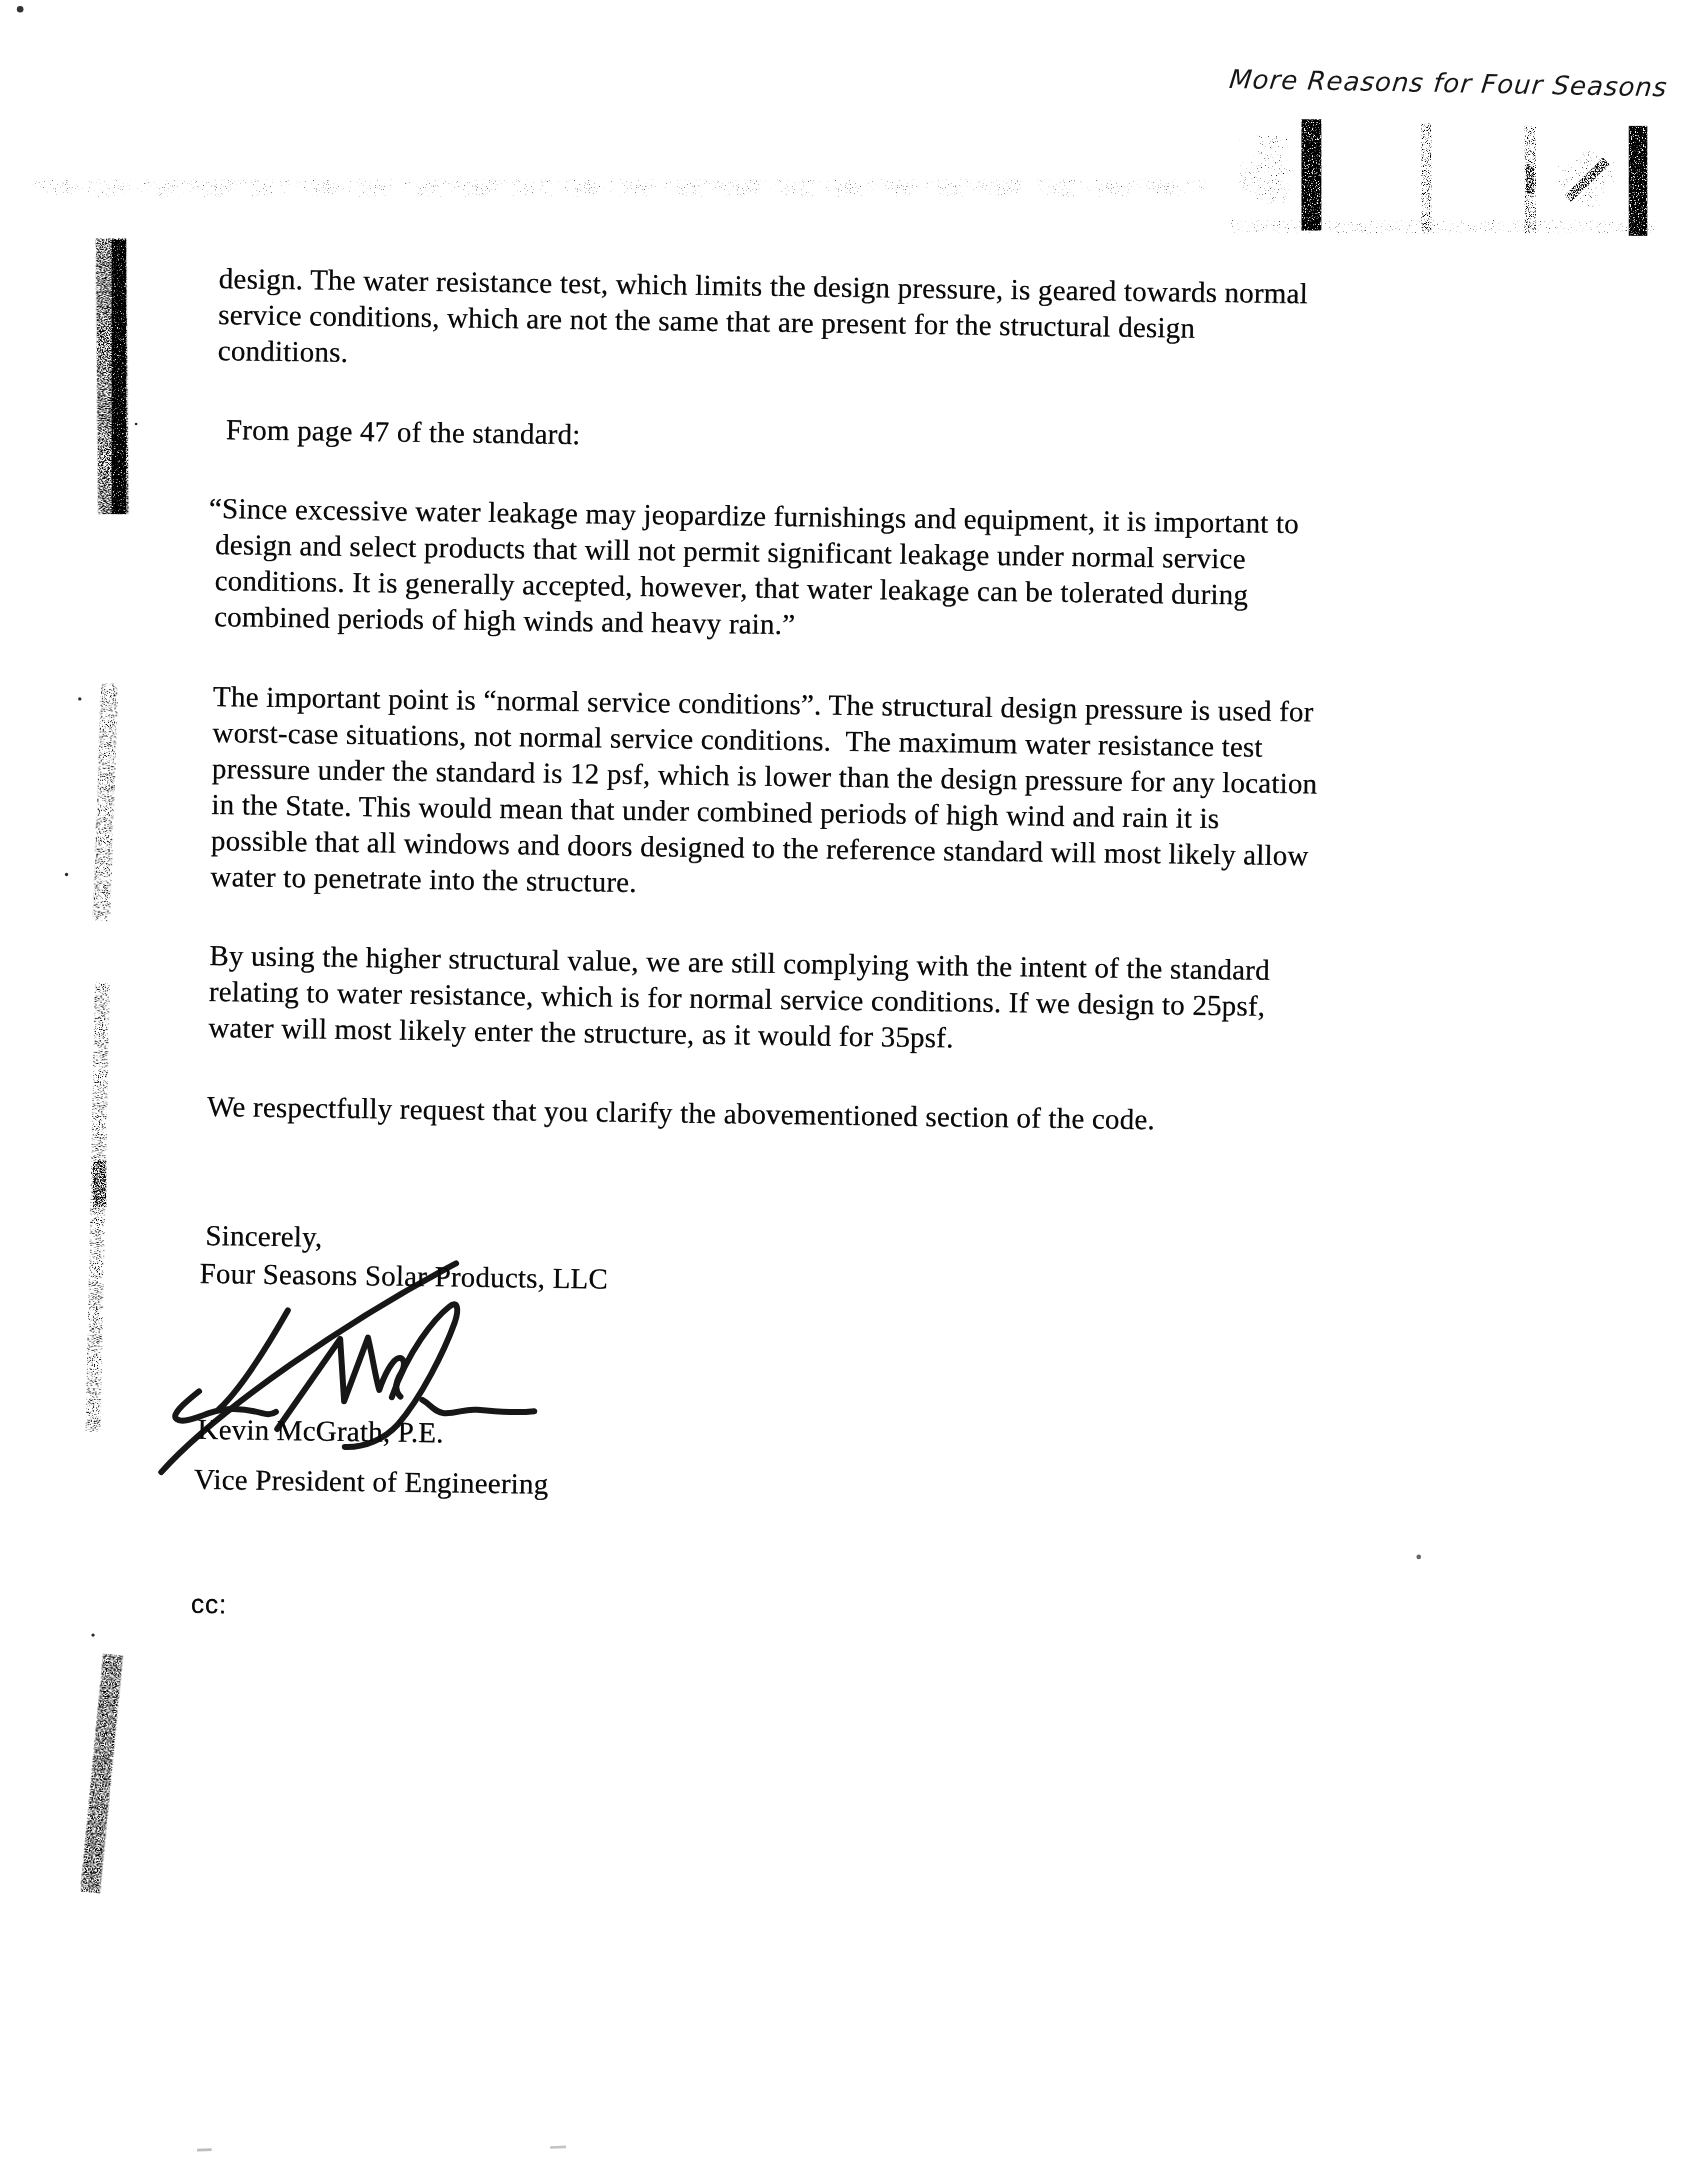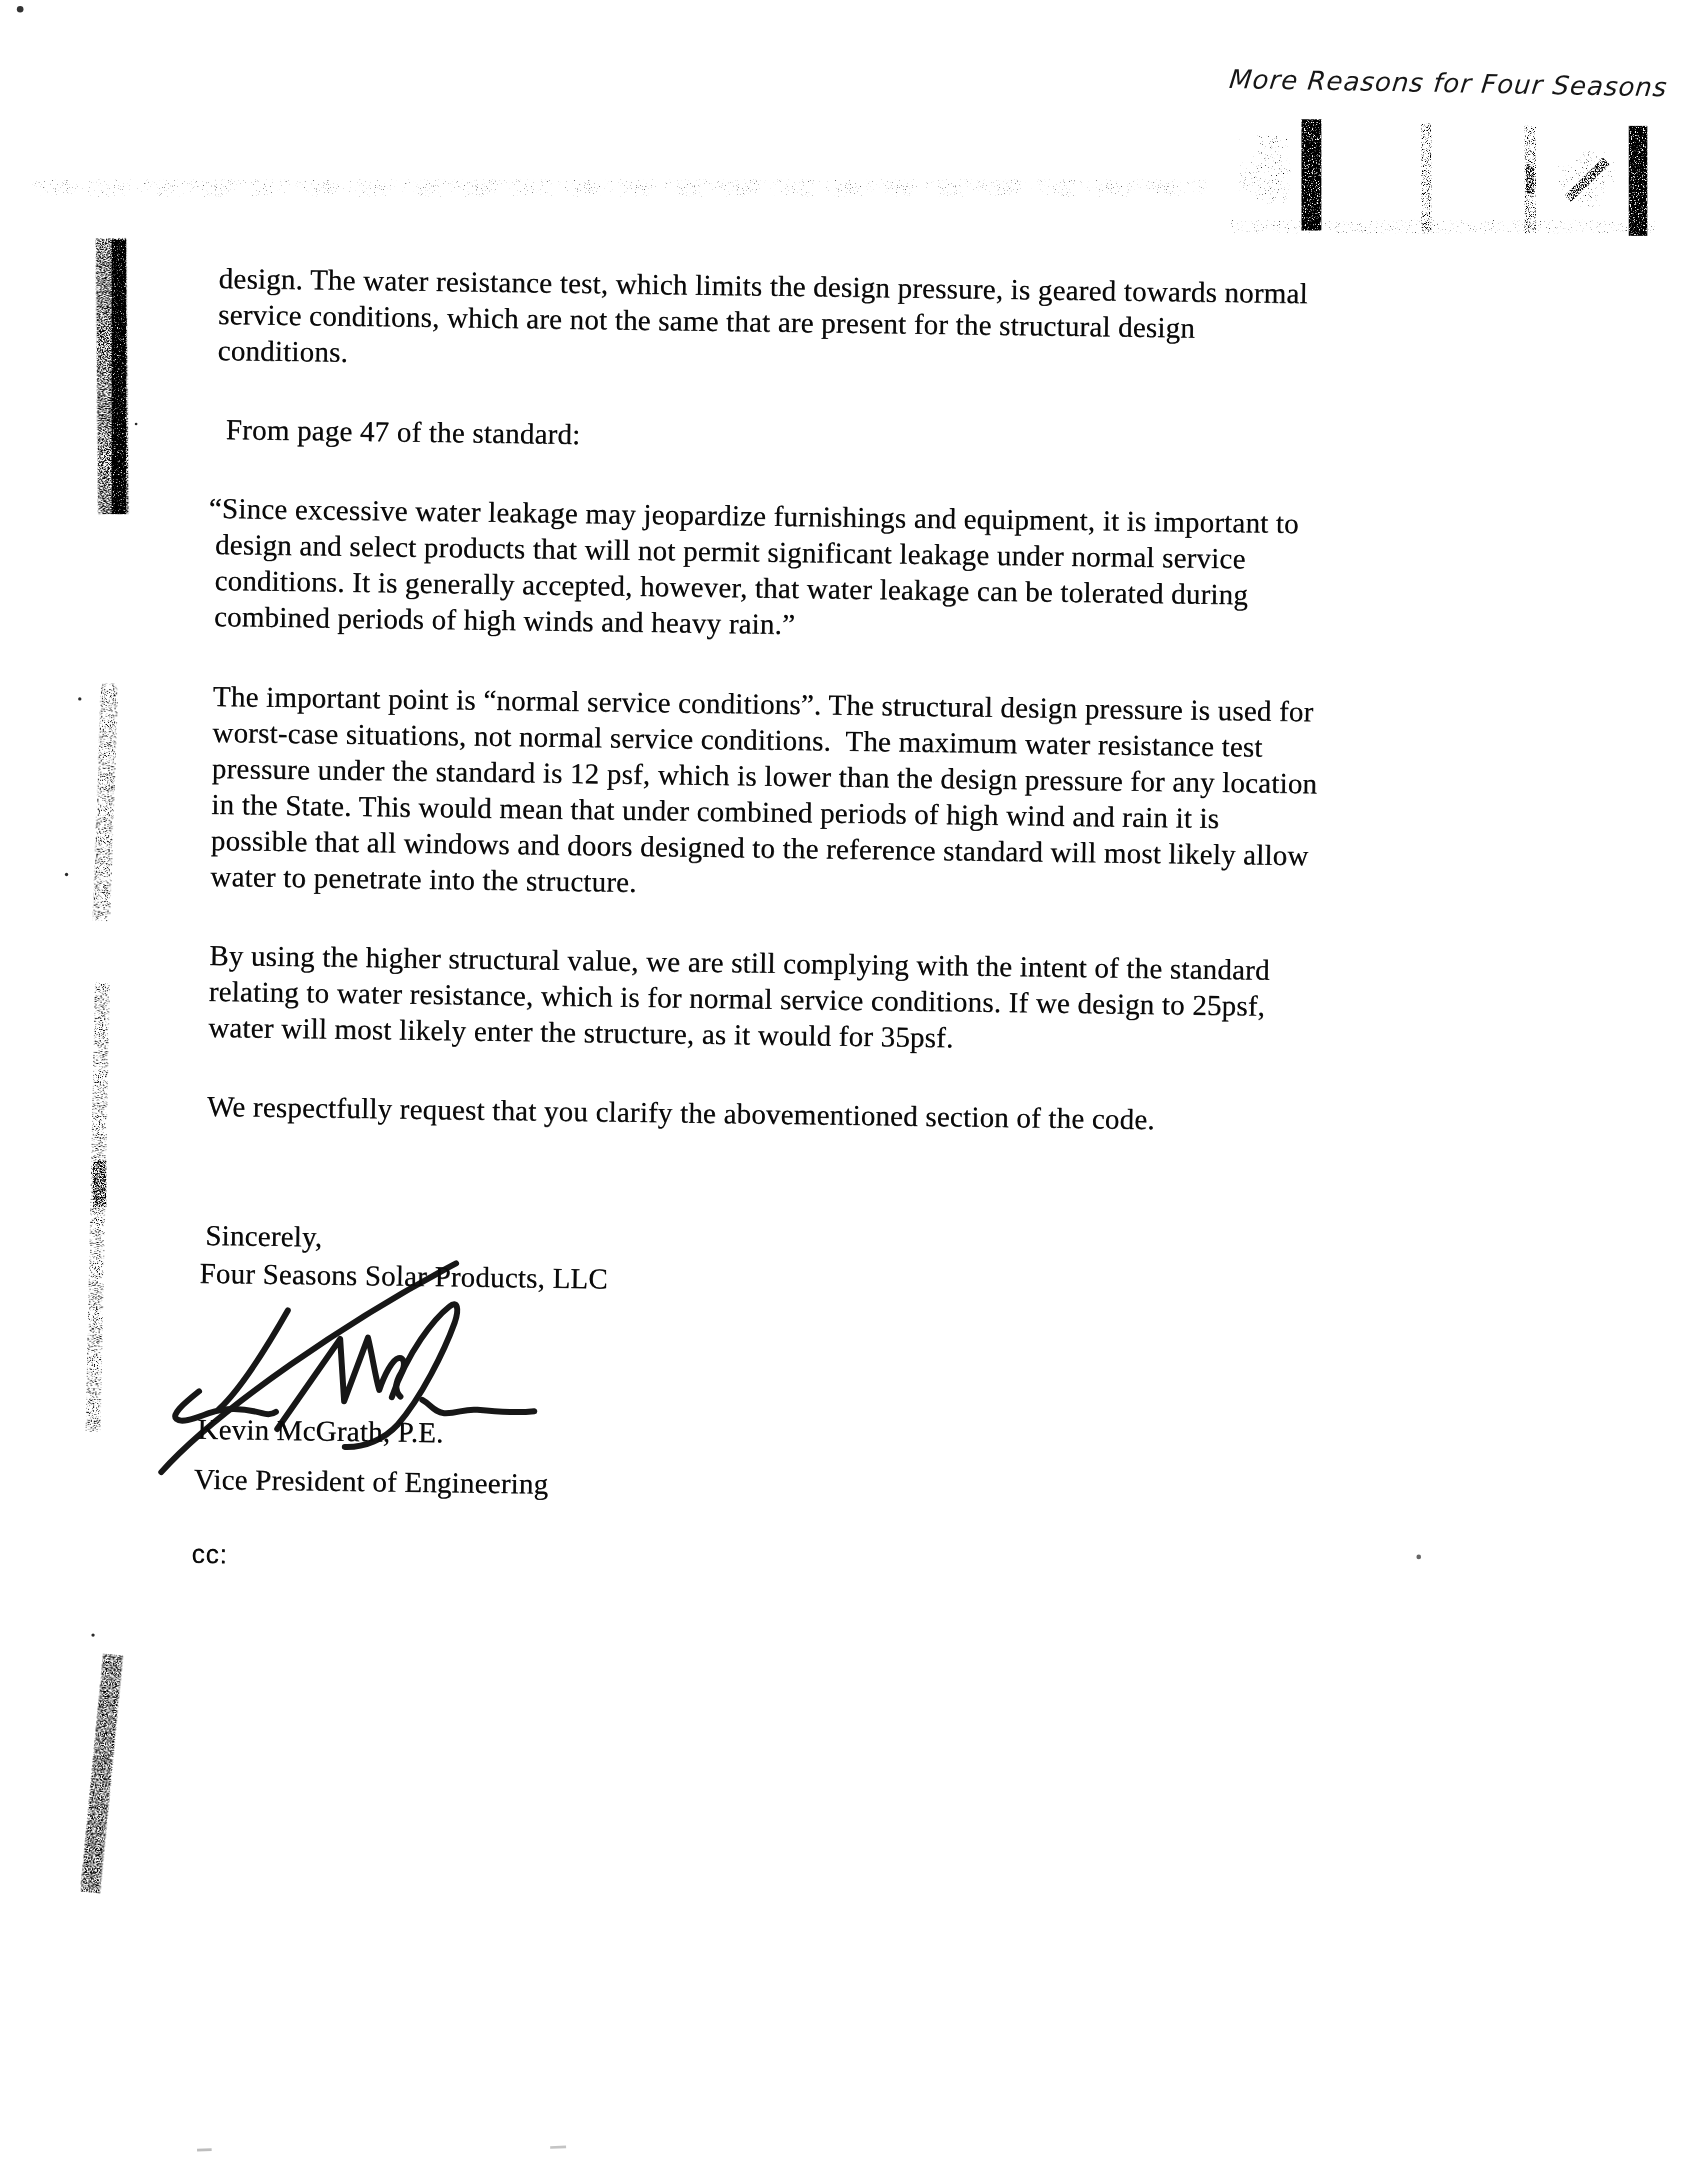--- a/index.html
+++ b/index.html
@@ -42,21 +42,21 @@
   .para.p3{margin-top:43px;}
   .para.p3 .line:first-child{margin-left:-6.6px;}
   .para.p4{margin-top:44px;}
   .para.p5{margin-top:43px;}
   .para.p6{margin-top:43px;}
   .closing-line{position:absolute;white-space:pre;}
   .sincerely{top:957px;left:0;}
   .company{top:995px;left:-5.3px;}
   .signer{top:1151px;left:-5.3px;}
   .title-line{top:1201px;left:-8px;}
-  .cc{top:1276px;left:-9.3px;font-family:"Liberation Sans", sans-serif;font-size:26.5px;letter-spacing:0.7px;}
+  .cc{top:1326px;left:-9.3px;font-family:"Liberation Sans", sans-serif;font-size:26.5px;letter-spacing:0.7px;}
   
   .overlay{
     position:absolute;left:0;top:0;width:1690px;height:2183px;
     z-index:5;pointer-events:none;
   }
 </style>
 </head>
 <body>
 
 <div class="page">

